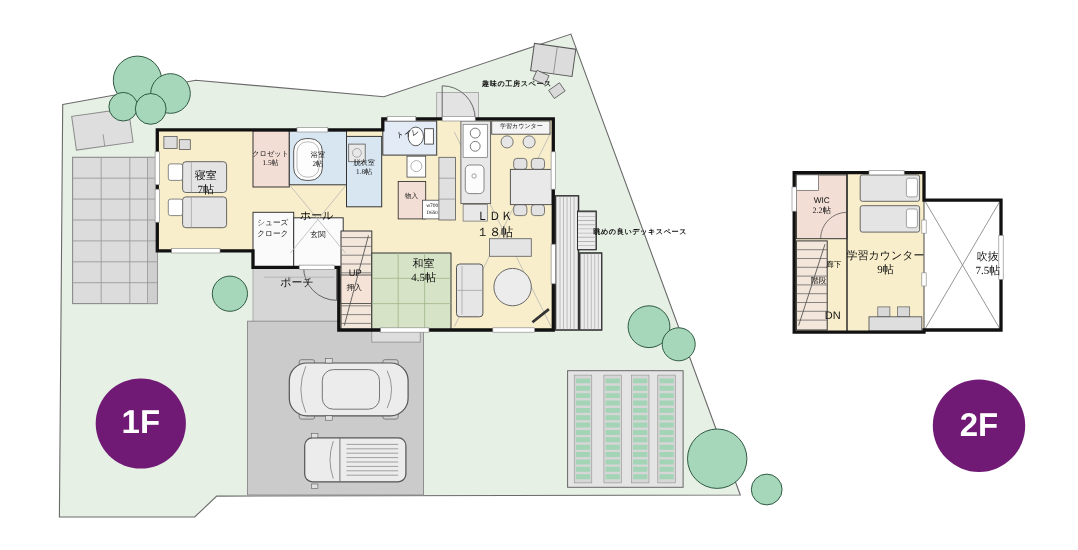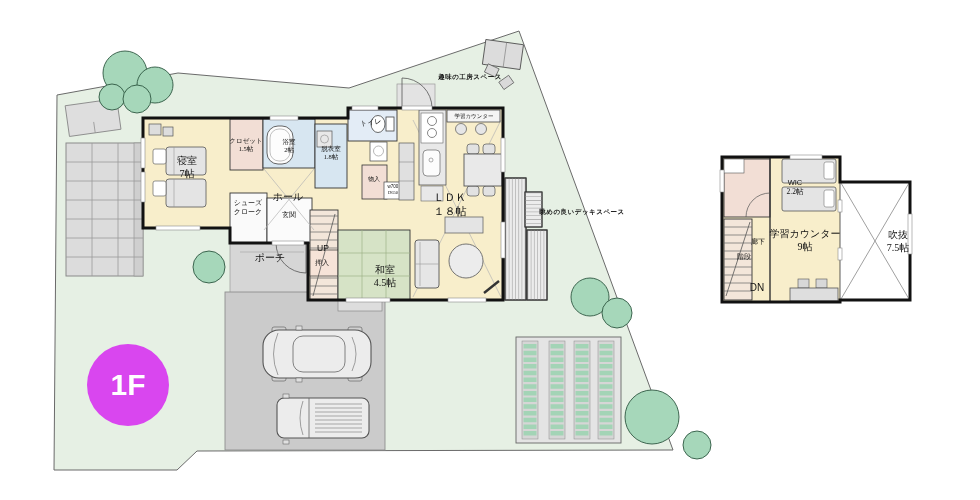--- a/index.html
+++ b/index.html
@@ -4,21 +4,21 @@
 <style>
   html,body{margin:0;padding:0;background:#fff;}
   .stage{position:relative;width:980px;height:500px;background:#fff;overflow:hidden;
          font-family:"Liberation Sans","DejaVu Sans",sans-serif;}
   .stage svg{position:absolute;left:0;top:0;}
   .lbl{position:absolute;transform:translate(-50%,-50%);color:#111;text-align:center;
        white-space:nowrap;font-size:10px;line-height:1.25;z-index:5;}
   .lbl .sz{display:block;font-family:Liberation Serif, serif;}
   .sitelbl{font-weight:bold;font-size:6.5px;letter-spacing:.5px;}
   .tiny{font-size:4.5px;line-height:1.3;}
-  .badge{position:absolute;width:82px;height:82px;border-radius:50%;background:#d946ef;
+  .badge{position:absolute;width:82px;height:82px;border-radius:50%;background:#701a75;
          color:#fff;display:flex;align-items:center;justify-content:center;
          font-size:30px;font-weight:bold;z-index:6;}
 </style>
 </head>
 <body>
 
 <div class="stage">
 
 <svg width="980" height="500" viewBox="0 0 980 500">
 
@@ -324,21 +324,21 @@
 </div>
 <div class="lbl" style="left:270px;top:258px;">
   <span>ポーチ</span>
 </div>
 <div class="lbl" style="left:323px;top:204px;font-size:8.5px;margin-top:44px;">
   <span>UP</span>
 </div>
 <div class="lbl" style="left:322px;top:263px;font-size:7px;">
   <span>押入</span>
 </div>
-<div class="lbl" style="left:371px;top:276px;padding-left:28px;">
+<div class="lbl" style="left:371px;top:247px;padding-left:28px;">
   <span>和室</span><span class="sz">4.5帖</span>
 </div>
 <div class="lbl" style="left:450px;top:205px;font-size:11px;">
   <span>ＬＤＫ</span><span class="sz">１８帖</span>
 </div>
 <div class="lbl" style="left:374px;top:180px;font-size:6px;">
   <span>物入</span>
 </div>
 <div class="lbl tiny" style="left:393px;top:190px;">
   <span>w700</span><span class="sz">D650</span>
@@ -346,34 +346,35 @@
 <div class="lbl" style="left:474px;top:116px;font-size:5.5px;">
   <span>学習カウンター</span>
 </div>
 <div class="lbl sitelbl" style="left:582px;top:212px;">
   <span>眺めの良いデッキスペース</span>
 </div>
 <div class="lbl sitelbl" style="left:470px;top:77px;">
   <span>趣味の工房スペース</span>
 </div>
 
-<div class="lbl" style="left:747px;top:187px;font-size:7.5px;margin-left:48px;">
+<div class="lbl" style="left:747px;top:187px;font-size:7.5px;">
   <span>WIC</span><span class="sz">2.2帖</span>
 </div>
 <div class="lbl" style="left:758px;top:242px;font-size:7px;">
   <span>廊下</span>
 </div>
 <div class="lbl" style="left:744px;top:257px;font-size:7px;">
   <span>階段</span>
 </div>
 <div class="lbl" style="left:757px;top:288px;font-size:10px;">
   <span>DN</span>
 </div>
 <div class="lbl" style="left:805px;top:240px;">
   <span>学習カウンター</span><span class="sz">9帖</span>
 </div>
 <div class="lbl" style="left:876px;top:241px;margin-left:22px;">
   <span>吹抜</span><span class="sz">7.5帖</span>
 </div>
 
 <div class="badge" style="left:87px;top:344px;">1F</div>
+<div class="badge" style="left:848px;top:345px;width:84px;height:84px;">2F</div>
 
 </div>
 
 </body></html>

